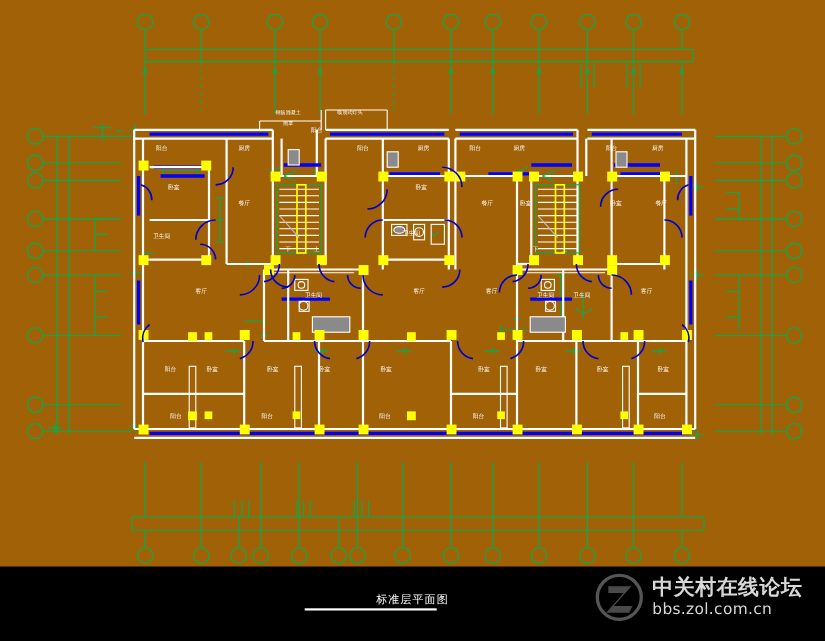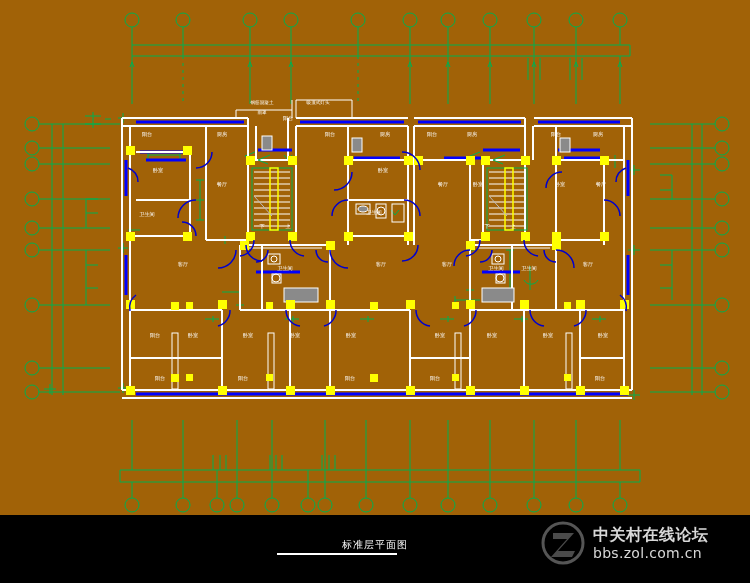--- a/index.html
+++ b/index.html
@@ -4,21 +4,21 @@
 <style>
   html,body{margin:0;padding:0;background:#000;}
   body{width:750px;height:583px;overflow:hidden;
        font-family:"DejaVu Sans","Liberation Sans",sans-serif;}
   #stage{position:relative;width:750px;height:515px;background:#a16207;}
   #cad{position:absolute;inset:0;}
   .wm{position:absolute;left:540px;top:515px;width:210px;height:56px;
       display:flex;align-items:center;gap:7px;pointer-events:none;}
   .wm-z{width:46px;height:46px;position:relative;flex:0 0 auto;}
   .wm-txt{display:flex;flex-direction:column;line-height:1.0;}
-  .wm-cn{color:#d8d8d8;font-size:16px;font-weight:bold;letter-spacing:.5px;
+  .wm-cn{color:#d8d8d8;font-size:19px;font-weight:bold;letter-spacing:.5px;
          font-family:"DejaVu Sans",sans-serif;text-align:center;}
   .wm-url{color:#d8d8d8;font-size:14px;font-weight:normal;letter-spacing:.3px;
           margin-top:3px;font-family:"DejaVu Sans",sans-serif;}
   .title{position:absolute;left:0;top:538px;width:750px;text-align:center;
          color:#fff;font-size:10px;letter-spacing:1px;}
   .titlebar{position:absolute;left:277px;top:553px;width:120px;height:2px;background:#fff;}
 </style>
 </head>
 <body>
 

